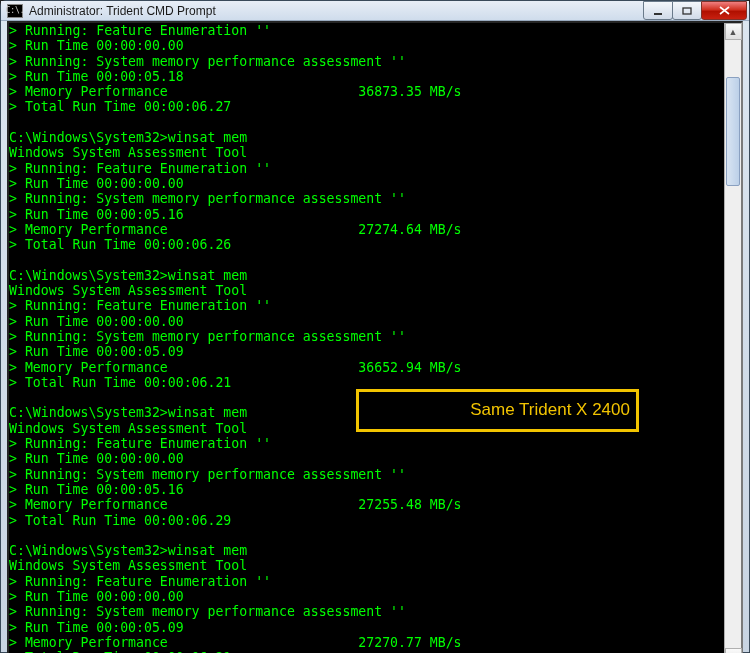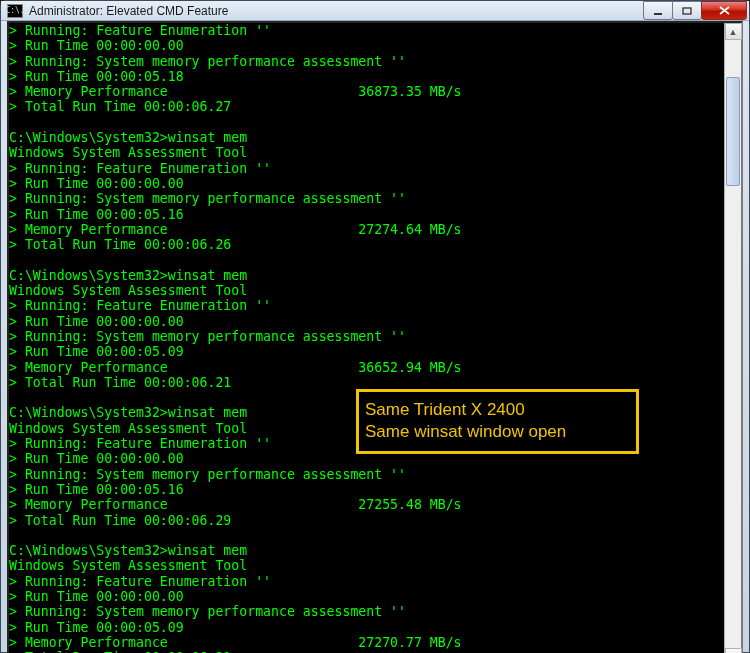--- a/index.html
+++ b/index.html
@@ -103,34 +103,34 @@
   .annotation {
     position: absolute;
     left: 356px;
     top: 389px;
     width: 283px;
     border: 3px solid #f2c400;
     background: #000;
     color: #f2c400;
     font-family: Arial, sans-serif;
     font-size: 17px;
-    text-align: left;
+    text-align: right;
     padding: 7px 6px 8px 6px;
     line-height: 22px;
   }
 </style>
 </head>
 <body>
 
 <div class="window">
   <div class="titlebar">
     <div class="title-icon">
         <span>C:\.</span>
       </div>
-    <div class="title-text">Administrator: Elevated CMD Feature</div>
+    <div class="title-text">Administrator: Trident CMD Prompt</div>
     <div class="win-btns">
       <div class="win-btn">
         <svg width="10" height="8">
             <rect x="1" y="6" width="8" height="2" fill="#333"></rect>
           </svg>
       </div>
       <div class="win-btn">
         <svg width="10" height="8">
             <rect x="1" y="1" width="8" height="6" fill="none" stroke="#333" stroke-width="1.3"></rect>
           </svg>
@@ -191,14 +191,13 @@
       <div class="sb-track">
         <div class="sb-thumb"></div>
       </div>
       <div class="sb-arrow">▼</div>
     </div>
   </div>
 </div>
 
 <div class="annotation">
   <div>Same Trident X 2400</div>
-  <div>Same winsat window open</div>
 </div>
 
 </body></html>

